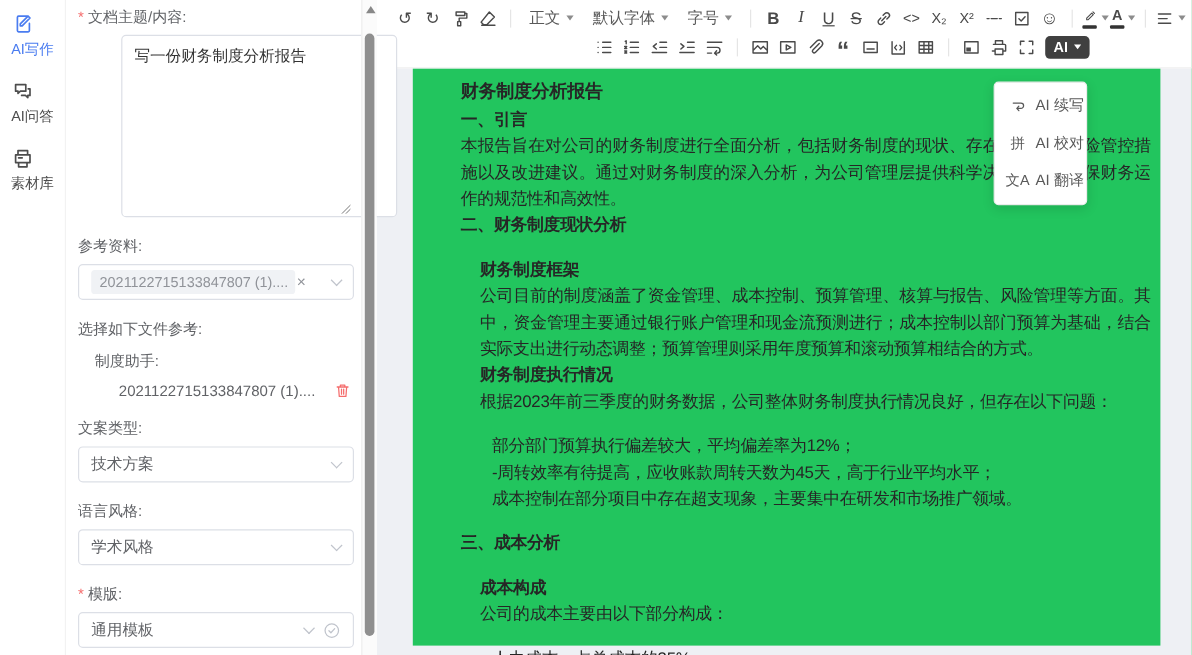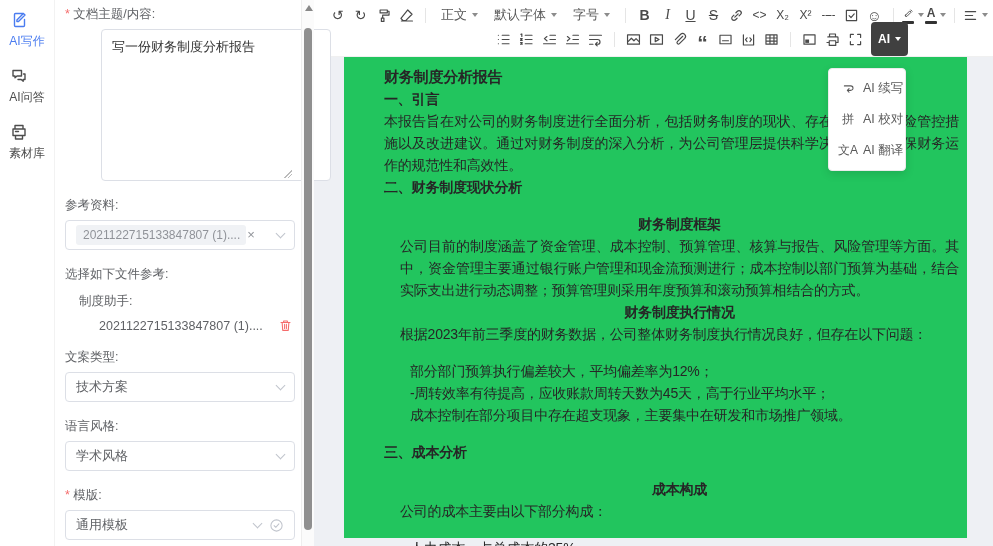--- a/index.html
+++ b/index.html
@@ -64,32 +64,32 @@
            border-top:4px solid #8c8c8c; }
   .glyph-b { font-weight:bold; }
   .glyph-i { font-style:italic; font-family:"Liberation Serif",serif; }
   .glyph-u { text-decoration:underline; }
   .glyph-s { text-decoration:line-through; }
   .glyph-sm { font-size:12px; }
   .glyph-quote { font-size:21px; font-weight:bold; line-height:8px; padding-top:8px; }
   .glyph-emoji { font-size:15px; }
   .stack { display:flex; flex-direction:column; align-items:center; justify-content:center; gap:1px; }
   .color-bar { width:12px; height:3px; background:#333; border-radius:1px; }
-  .ai-btn { background:var(--ai-dark); color:#fff; border-radius:4px; height:34px; padding:0 7px;
+  .ai-btn { background:var(--ai-dark); color:#fff; border-radius:4px; height:19px; padding:0 7px;
             display:flex; align-items:center; gap:5px; font-size:12px; font-weight:bold; cursor:pointer; margin-left:4px; }
   .ai-btn .caret { border-top-color:#fff; }
 
   
   .canvas { flex:1; position:relative; overflow:hidden; }
   .page { position:absolute; left:30px; right:26px; top:0; bottom:8px; background:#22c55e;
           padding:9px 8px 0 40px; line-height:22px; font-size:14px; color:#262626; }
   .b { letter-spacing:-0.2px; }
   .b-title { font-weight:bold; font-size:15px; }
   .b-h1 { font-weight:bold; font-size:14px; }
-  .b-h2 { font-weight:bold; margin-left:16px;text-align:center; }
+  .b-h2 { font-weight:bold; margin-left:16px; }
   .b-p { max-width:576px; text-align:justify; }
   .b-p2 { margin-left:16px; max-width:560px; text-align:justify; }
   .b-li { margin-left:26px; }
   .gap { margin-top:15px; }
 
   
   .ai-menu { position:absolute; left:828px; top:68px; width:78px; background:#fff;
              border:1px solid #ebebeb; border-radius:4px; box-shadow:0 3px 10px rgba(0,0,0,.12);
              padding:4px 0; z-index:10; }
   .ai-menu-item { display:flex; align-items:center; gap:7px; padding:7px 0 7px 11px;

